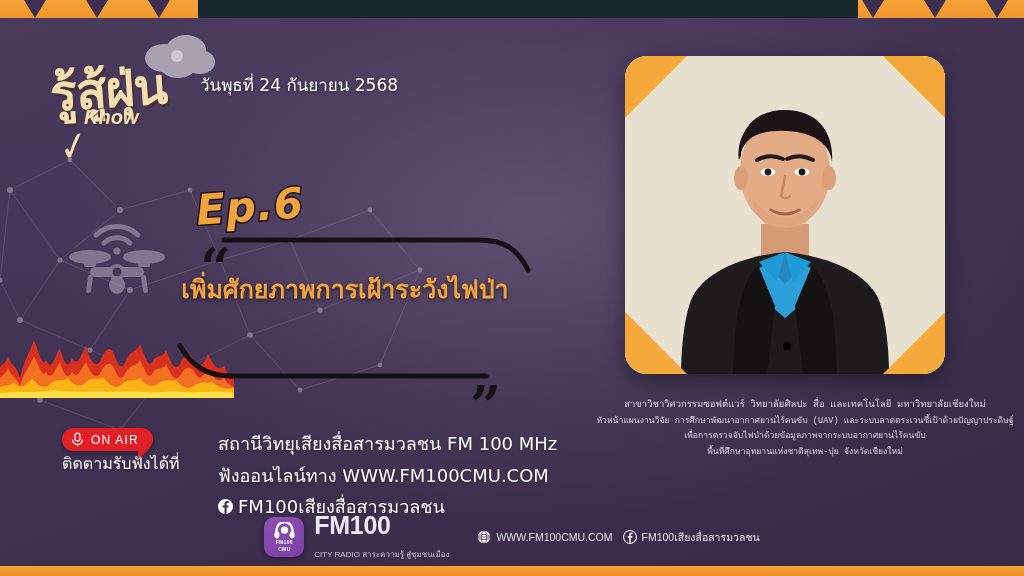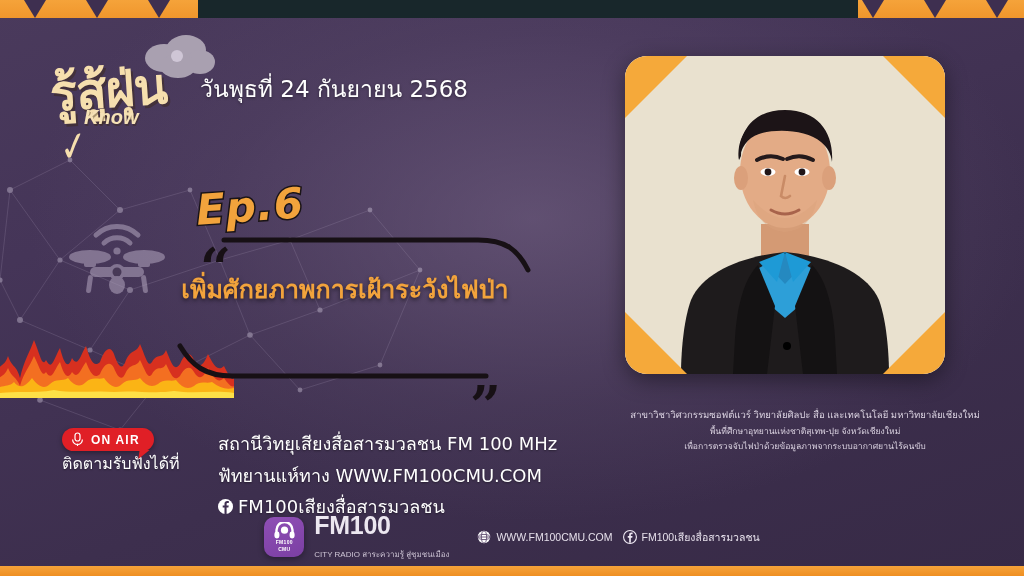--- a/index.html
+++ b/index.html
@@ -83,21 +83,21 @@
   .logo-check {
     position:absolute; left:14px; top:94px;
     font-size:42px; color:#f6dfae; font-weight:bold;
     transform:rotate(-8deg) scaleX(.8);
   }
 
   
   .datetime { position:absolute; left:200px; top:72px; z-index:5; }
   .dt-line {
     font-family:"DejaVu Sans", sans-serif;
-    font-size:23px; color:#ffffff; line-height:1.55;
+    font-size:17px; color:#ffffff; line-height:1.55;
     text-shadow:0 1px 3px rgba(0,0,0,.45);
     white-space:nowrap;
   }
 
   
   .ep {
     position:absolute; left:196px; top:182px; z-index:6;
     font-family:"DejaVu Sans", sans-serif;
     font-size:42px; font-weight:bold; font-style:italic;
     color:#f2a33c;
@@ -140,21 +140,21 @@
     border-radius:14px;
     padding:4px 14px 4px 9px;
     box-shadow:0 2px 5px rgba(0,0,0,.35);
   }
   .onair-pill::after {
     content:""; position:absolute; right:5px; bottom:-8px;
     border-left:10px solid #e01f26;
     border-bottom:9px solid transparent;
     transform:skewX(-8deg);
   }
-  .onair-text { font-size:12px; font-weight:bold; color:#fff; letter-spacing:1.2px; }
+  .onair-text { font-size:12px; font-weight:normal; color:#fff; letter-spacing:1.2px; }
   .follow-text {
     font-family:"DejaVu Sans", sans-serif;
     font-size:16px; color:#fff;
     text-shadow:0 1px 2px rgba(0,0,0,.4);
     white-space:nowrap;
   }
   .station-block { position:absolute; left:218px; top:428px; z-index:6; }
   .station-line {
     font-family:"DejaVu Sans", sans-serif;
     font-size:18px; color:#ffffff; line-height:1.75;
@@ -184,23 +184,23 @@
 
   
   .speaker { position:absolute; left:585px; top:392px; width:440px; text-align:center; z-index:6; }
   .speaker-name {
     font-family:"DejaVu Sans", sans-serif;
     font-size:21px; color:#ffffff; font-weight:normal;
     text-shadow:0 1px 3px rgba(0,0,0,.5);
     line-height:1.3;
   }
   .speaker-cred {
-    font-family:Liberation Sans, sans-serif;
+    font-family:Liberation Mono, monospace;
     font-size:9.5px; color:#ded6e4; line-height:1.85;
-    margin-top:14px;
+    margin-top:4px;
   }
   .speaker-cred div { white-space:nowrap; }
   .speaker-cred .small { font-size:8.6px; }
 
   
   .footer {
     position:absolute; left:0; bottom:10px; width:1024px; height:58px;
     display:flex; align-items:center; justify-content:center; gap:10px;
     z-index:6;
   }
@@ -330,21 +330,21 @@
       <span class="onair-text">ON AIR</span>
     </div>
     <div class="follow-text">ติดตามรับฟังได้ที่</div>
   </div>
 
   <div class="station-block">
     <div class="station-line">
       <span>สถานีวิทยุเสียงสื่อสารมวลชน FM 100 MHz</span>
     </div>
     <div class="station-line">
-      <span>ฟัทยานแห์ทาง WWW.FM100CMU.COM</span>
+      <span>ฟังออนไลน์ทาง WWW.FM100CMU.COM</span>
     </div>
     <div class="station-line">
       <svg width="15" height="15" viewBox="0 0 15 15">
         <circle cx="7.5" cy="7.5" r="7.5" fill="#ffffff"></circle>
         <path d="M8.6,15 L8.6,8.6 L10.4,8.6 L10.7,6.4 L8.6,6.4 L8.6,5.1 C8.6,4.5 8.8,4.1 9.7,4.1 L10.8,4.1 L10.8,2.1 C10.6,2.1 9.9,2 9.2,2 C7.6,2 6.5,3 6.5,4.8 L6.5,6.4 L4.7,6.4 L4.7,8.6 L6.5,8.6 L6.5,15 Z" fill="#3e2f50"></path>
       </svg>
       <span>FM100เสียงสื่อสารมวลชน</span>
     </div>
   </div>
 
@@ -393,22 +393,23 @@
     </div>
     <div class="corner tl"></div>
     <div class="corner tr"></div>
     <div class="corner bl"></div>
     <div class="corner br"></div>
   </div>
 
   <div class="speaker">
     <div class="speaker-cred">
       <div>สาขาวิชาวิศวกรรมซอฟต์แวร์ วิทยาลัยศิลปะ สื่อ และเทคโนโลยี มหาวิทยาลัยเชียงใหม่</div>
+      <div class="small">หัวหน้าแผนงานวิจัย การศึกษาพัฒนาอากาศยานไร้คนขับ (UAV) และระบบลาดตระเวนชี้เป้าด้วยปัญญาประดิษฐ์</div>
+      <div class="small">เพื่อการตรวจจับไฟป่าด้วยข้อมูลภาพจากระบบอากาศยานไร้คนขับ</div>
       <div class="small">พื้นที่ศึกษาอุทยานแห่งชาติสุเทพ-ปุย จังหวัดเชียงใหม่</div>
-      <div class="small">เพื่อการตรวจจับไฟป่าด้วยข้อมูลภาพจากระบบอากาศยานไร้คนขับ</div>
     </div>
   </div>
 
   <div class="footer">
     <div class="fm-logo">
       <svg width="21" height="17" viewBox="0 0 21 17">
         <path d="M2.5,12 L2.5,8 A8,8 0 0 1 18.5,8 L18.5,12" fill="none" stroke="#fff" stroke-width="2.4"></path>
         <rect x="0.4" y="9.5" width="5" height="7" rx="2.4" fill="#fff"></rect>
         <rect x="15.6" y="9.5" width="5" height="7" rx="2.4" fill="#fff"></rect>
         <circle cx="10.5" cy="8.2" r="3.6" fill="#fff"></circle>

